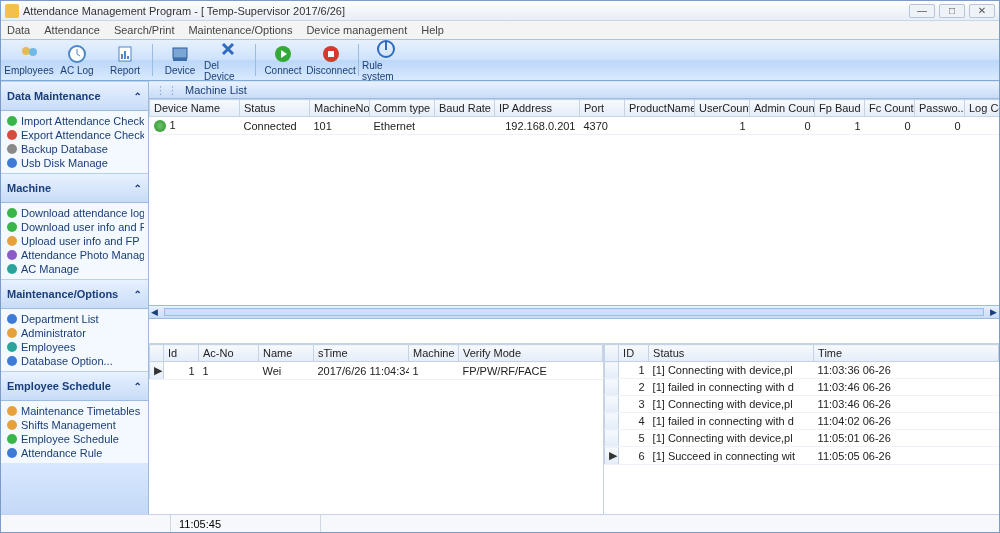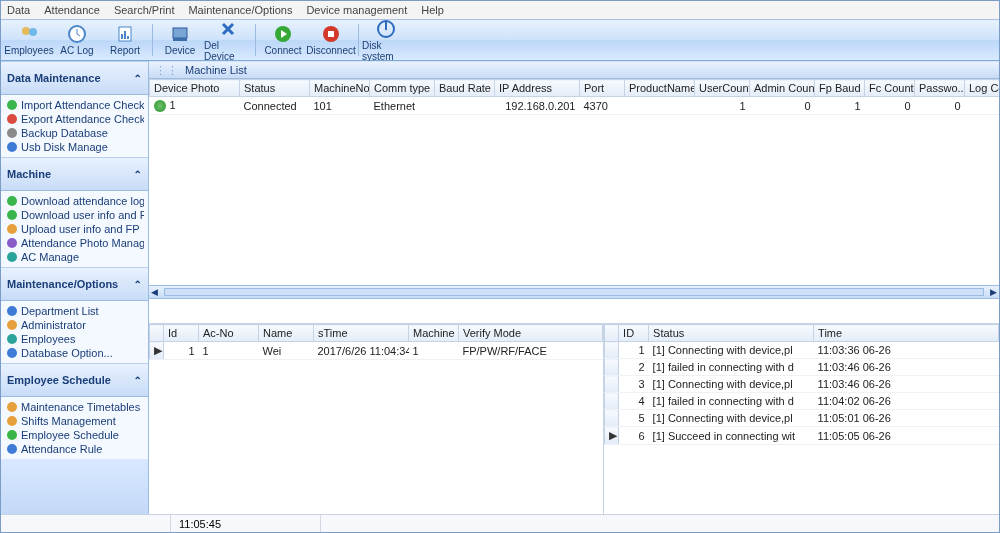--- a/index.html
+++ b/index.html
@@ -63,21 +63,21 @@
   }
   .sidebar {
     width:148px; background:#f4f8ff; border-right:1px solid #9bbbe0;
     display:flex; flex-direction:column; overflow:hidden;
   }
   .panel-header {
     height:30px;
     background: linear-gradient(#e8f1ff,#c8dcf7);
     border-top:1px solid #b8cfee;
     border-bottom:1px solid #9bbbe0;
-    display:flex; align-items:center; padding:16px 6px;
+    display:flex; align-items:center; padding:0 6px;
     color:#1a3e78; font-weight:bold; cursor:pointer;
     justify-content:space-between;
   }
   .panel-header .chev { color:#1a3e78; font-size:10px;}
   .panel-body {
     padding:3px 4px;
   }
   .side-item {
     display:flex; align-items:center; gap:4px; padding:1px 2px;
     color:#1a3e78; cursor:pointer; white-space:nowrap; overflow:hidden; text-overflow:ellipsis;
@@ -148,20 +148,27 @@
     border-right:1px solid #d0d8e4; padding:0 8px; height:100%; display:flex;align-items:center;
   }
   .statusbar .seg.first{width:170px;}
   .statusbar .seg.time{width:150px;}
 </style>
 </head>
 <body>
 
 <div class="window">
 
+  <div class="titlebar">
+    <div class="app-icon"></div>
+    <div class="title">Attendance Management Program - [ Temp-Supervisor 2017/6/26]</div>
+    <div class="wbtn">—</div>
+    <div class="wbtn">□</div>
+    <div class="wbtn">✕</div>
+  </div>
 
   <div class="menubar">
     <span>Data</span>
     <span>Attendance</span>
     <span>Search/Print</span>
     <span>Maintenance/Options</span>
     <span>Device management</span>
     <span>Help</span>
   </div>
 
@@ -233,21 +240,21 @@
       <span>Disconnect</span>
     </div>
     <div class="tsep"></div>
     <div class="tbtn">
       <div class="icon">
         <svg width="20" height="20">
             <circle cx="10" cy="10" r="8" fill="none" stroke="#2d6cc0" stroke-width="2"></circle>
             <rect x="9" y="3" width="2" height="8" fill="#2d6cc0"></rect>
           </svg>
       </div>
-      <span>Disk system</span>
+      <span>Rule system</span>
     </div>
   </div>
 
   <div class="content">
 
     <div class="sidebar">
       <div class="panel-header">
         <span>Data Maintenance</span>
         <span class="chev">⌃</span>
       </div>
@@ -367,21 +374,21 @@
               <col style="width:55px">
                 <col style="width:65px">
                 <col style="width:50px">
                 <col style="width:50px">
               <col style="width:50px">
                 <col style="width:55px">
                 <col>
             </colgroup>
             <tbody>
                 <tr class="grid-header-row">
-              <th>Device Photo</th>
+              <th>Device Name</th>
               <th>Status</th>
               <th>MachineNo.</th>
               <th>Comm type</th>
               <th>Baud Rate</th>
               <th>IP Address</th>
               <th>Port</th>
               <th>ProductName</th>
               <th>UserCount</th>
               <th>Admin Count</th>
               <th>Fp Baud</th>

